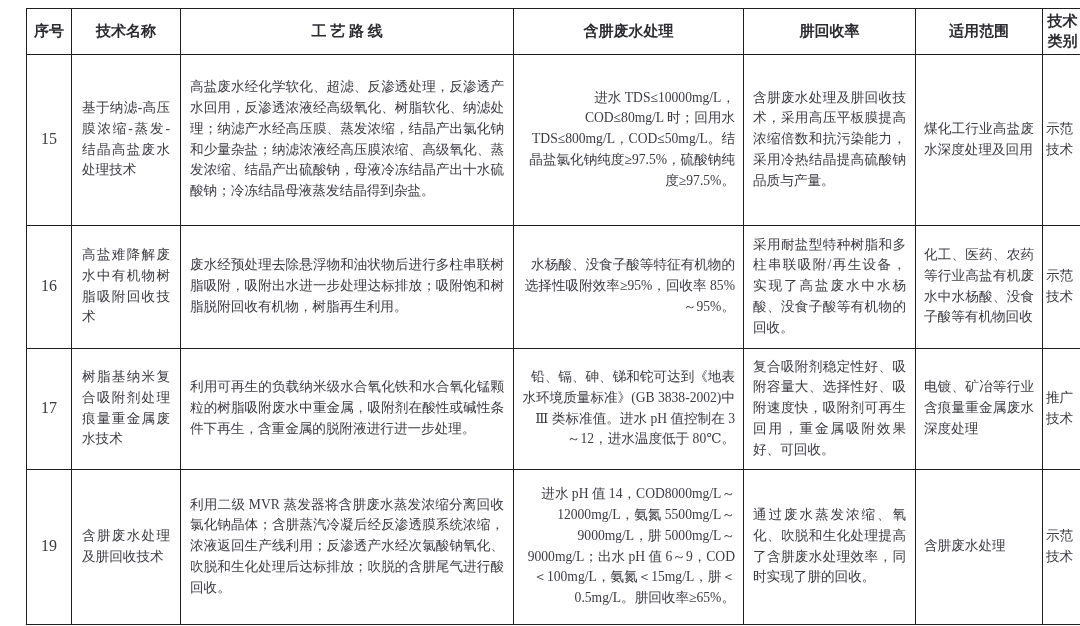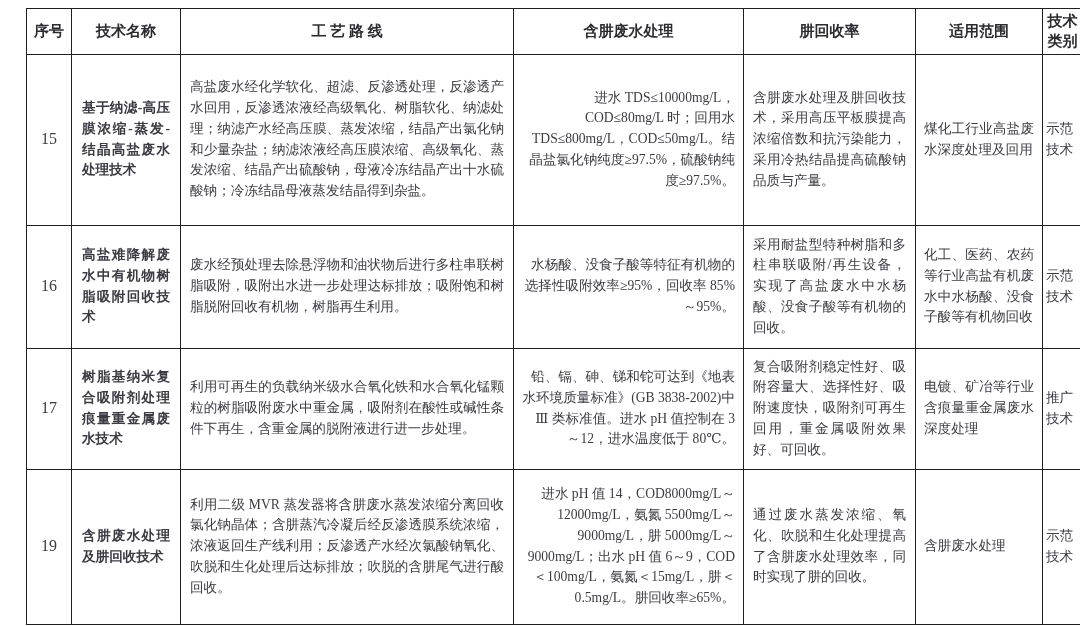--- a/index.html
+++ b/index.html
@@ -35,21 +35,21 @@
   .tech-table td {
     font-size: 13.6px;
     line-height: 1.53;
   }
   tr.row-header { height: 40px; }
   tr.row-15 { height: 171px; }
   tr.row-16 { height: 123px; }
   tr.row-17 { height: 121px; }
   tr.row-18 { height: 155px; }
   td.cell-no { text-align: center; font-size: 16px; }
-  td.cell-name { text-align: justify; text-justify: inter-character; padding: 6px 10px; font-weight: bold; }
+  td.cell-name { text-align: justify; text-justify: inter-character; padding: 6px 10px; }
   td.cell-process { text-align: justify; text-justify: inter-character; padding: 6px 9px; }
   td.cell-indicators { text-align: right; padding: 6px 8px; }
   td.cell-features { text-align: justify; text-justify: inter-character; padding: 6px 9px; }
   td.cell-scope { text-align: justify; text-justify: inter-character; padding: 6px 8px; }
   td.cell-category { padding: 2px 3px; }
 </style>
 </head>
 <body>
 
 <div class="page">

